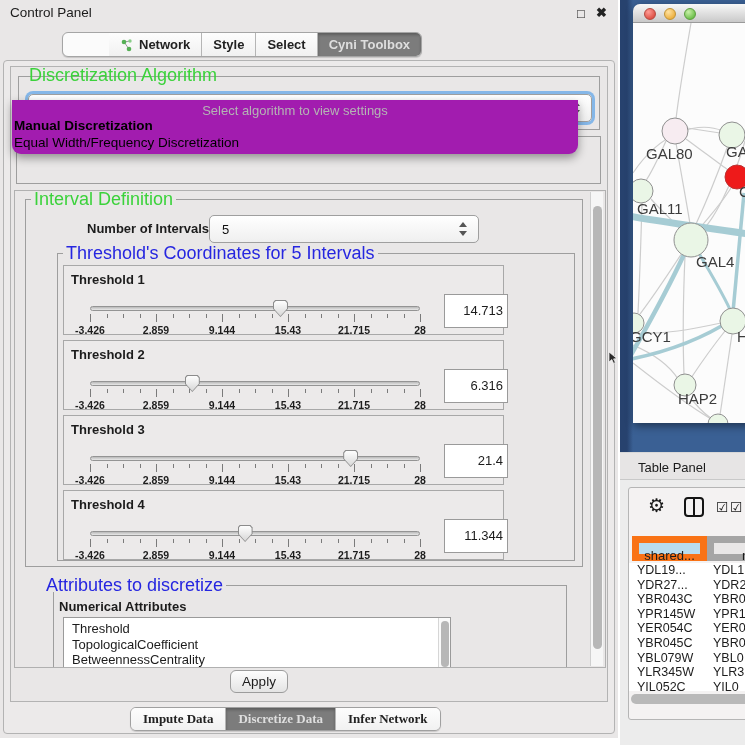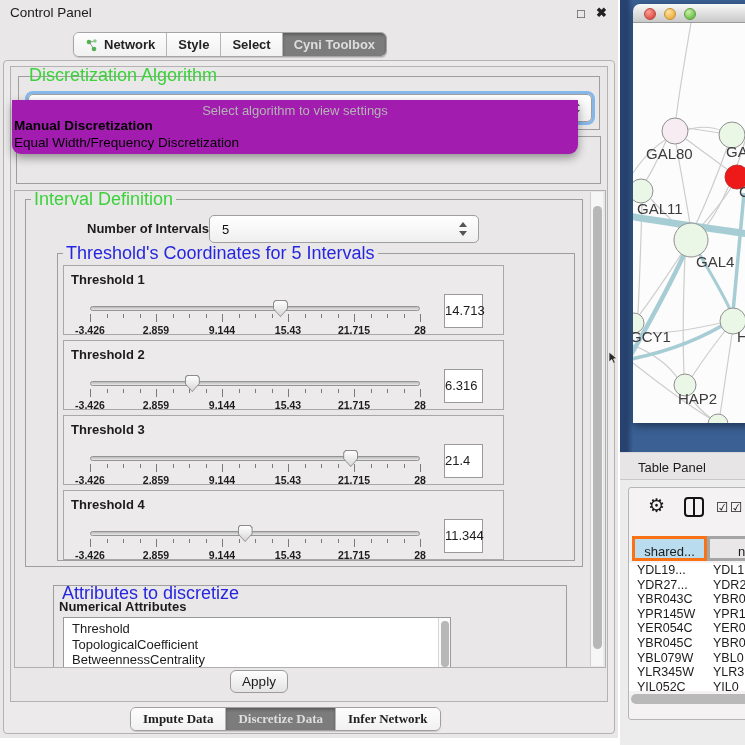--- a/index.html
+++ b/index.html
@@ -40,21 +40,21 @@
 .track{position:absolute;left:0;right:0;top:6px;height:5px;border:1px solid #949494;border-radius:3px;background:linear-gradient(#b9b9b9,#e9e9e9);}
 .ticks{position:absolute;left:0;right:0;top:14px;height:9px;}
 .ticks i{position:absolute;top:0;width:1px;background:#7a7a7a;}
 .ticks .tk-maj{height:8px;}
 .ticks .tk-min{height:4px;}
 .ticklabels{position:absolute;left:0;right:0;top:24px;height:12px;}
 .ticklabels span{position:absolute;width:56px;margin-left:-28px;text-align:center;font-size:10.5px;font-weight:700;color:#1d1d1d;}
 .thumb{position:absolute;top:0;width:15px;height:17px;}
 .thumb .o{position:absolute;inset:0;background:#8c8c8c;clip-path:polygon(0 14%,14% 0,86% 0,100% 14%,100% 52%,50% 100%,0 52%);}
 .thumb .n{position:absolute;inset:1px;background:linear-gradient(#fefefe,#d7d7d7);clip-path:polygon(0 14%,14% 0,86% 0,100% 14%,100% 52%,50% 100%,0 52%);}
-.vfield{position:absolute;left:380px;top:28px;width:39px;height:34px;background:#fff;border:1px solid #9a9a9a;font-size:13px;text-align:right;line-height:32px;padding-right:18px;}
+.vfield{position:absolute;left:380px;top:28px;width:64px;height:34px;background:#fff;border:1px solid #9a9a9a;font-size:13px;text-align:right;line-height:32px;padding-right:4px;}
 .listbox{position:absolute;left:48px;top:426px;width:388px;height:120px;background:#fff;border:1px solid #9a9a9a;}
 .listbox .item{padding-left:8px;font-size:13px;line-height:15.5px;}
 .btn{background:linear-gradient(#fdfdfd,#e4e4e4);border:1px solid #9c9c9c;border-radius:6px;font-size:13.5px;text-align:center;}
 .bartabs{display:flex;height:24px;border:1px solid #a0a0a0;border-radius:6px;overflow:hidden;box-shadow:0 1px 1px rgba(0,0,0,.15);font-family:Liberation Serif, serif;}
 .bartabs .tab{padding:0 12px;}
 
 
 .netframe{left:620px;top:0;width:125px;height:452px;background:linear-gradient(90deg,#27426e 0,#27426e 7px,#3a6094 13px);overflow:hidden;}
 .macwin{position:absolute;left:13px;top:4px;width:120px;height:419px;border-radius:7px 0 0 0;box-shadow:1px 3px 8px rgba(0,0,0,.45);}
 .mactb{position:absolute;left:0;top:0;right:0;height:19px;border-radius:7px 0 0 0;background:linear-gradient(#f8f8f8,#c9c9c9);border-bottom:1px solid #9a9a9a;}
@@ -64,38 +64,38 @@
 .l-grn{background:radial-gradient(circle at 35% 30%,#c9f0a8,#6cbf4a 75%);border:1px solid #5d9e3f;}
 .canvas{position:absolute;left:0;top:19px;right:0;height:400px;background:#fcfcfc;overflow:hidden;}
 .tp-head{left:620px;top:452px;width:125px;height:28px;background:#e7e5e5;border-top:1px solid #d8d8d8;border-bottom:1px solid #c9c9c9;}
 .tp-title{position:absolute;left:18px;top:7px;font-size:13px;color:#1b1b1b;}
 .tp-body{left:620px;top:480px;width:125px;height:265px;background:#ececec;}
 .tp-card{position:absolute;left:8px;top:7px;width:120px;height:233px;background:#f4f2f2;border:1px solid #b5b5b5;border-radius:3px;}
 .gear{position:absolute;font-family:"DejaVu Sans",sans-serif;font-size:19px;color:#181818;line-height:19px;}
 .spliticon{position:absolute;width:20px;height:20px;border:2.5px solid #141414;border-radius:4px;}
 .spliticon i{position:absolute;left:50%;top:0;bottom:0;width:2.5px;margin-left:-1.25px;background:#141414;}
 .chk{position:absolute;font-family:"DejaVu Sans",sans-serif;font-size:14px;color:#181818;}
-.th-cell{position:absolute;top:0;height:25px;font-size:13px;line-height:25px;border:3px solid #f97316;}
+.th-cell{position:absolute;top:0;height:25px;font-size:13px;line-height:25px;border:7px solid #f97316;}
 .tp-row{position:absolute;left:0;width:200px;height:14.6px;font-size:12.5px;line-height:14.6px;white-space:nowrap;}
 .tp-row .c1{position:absolute;left:8px;}
 .tp-row .c2{position:absolute;left:84px;}
 .hsb{position:absolute;left:2px;top:206px;width:140px;height:10px;background:#b9b9b9;border-radius:5px;}
 </style>
 </head>
 <body>
 
 <div class="stage">
 
   <div class="abs cp-bg">
 
     <div class="abs cp-title">Control Panel</div>
     <div class="abs win-glyph" style="left:577px;top:6px;">□</div>
     <div class="abs win-glyph" style="left:596px;top:5px;">✖</div>
 
-    <div class="abs tabbar" style="left:73px;top:32px;">
+    <div class="abs tabbar" style="left:62px;top:32px;padding-left:46px;">
       <div class="tab">
         <span style="display:inline-block;width:14px;height:14px;">
           <svg width="14" height="14" viewBox="0 0 14 14">
               <path d="M4 4 L10 3 M4 4 L9 11" stroke="#9a9a9a" stroke-width="1"></path>
               <circle cx="4" cy="4" r="2.3" fill="#55b055"></circle>
               <circle cx="10" cy="3" r="1.7" fill="#88cc88"></circle>
               <circle cx="9" cy="11" r="2.3" fill="#55b055"></circle>
             </svg>
         </span>
         <span>Network</span>
@@ -309,21 +309,21 @@
             </div>
           <div class="thumb" style="left: calc(46.9993% - 7.5px);">
               <div class="o"></div>
               <div class="n"></div>
             </div>
         </div>
         <div class="vfield">11.344</div>
       </div>
 
       <div class="abs gbox" style="left:38px;top:394px;width:514px;height:110px;"></div>
-      <div class="abs gtitle blue" style="left:44px;top:387px;margin-top:8px;">Attributes to discretize</div>
+      <div class="abs gtitle blue" style="left:28px;top:387px;">Attributes to discretize</div>
       <div class="abs" style="left:44px;top:408px;font-size:13px;font-weight:700;">Numerical Attributes</div>
       <div class="listbox">
         <div style="padding-top:3px;">
           <div class="item">Threshold</div>
           <div class="item">TopologicalCoefficient</div>
           <div class="item">BetweennessCentrality</div>
         </div>
         <div style="position:absolute;right:0;top:0;bottom:0;width:12px;background:#fafafa;border-left:1px solid #d6d6d6;">
           <div style="position:absolute;left:1.5px;top:3px;width:8px;height:46px;background:#b7b7b7;border-radius:4px;"></div>
         </div>

